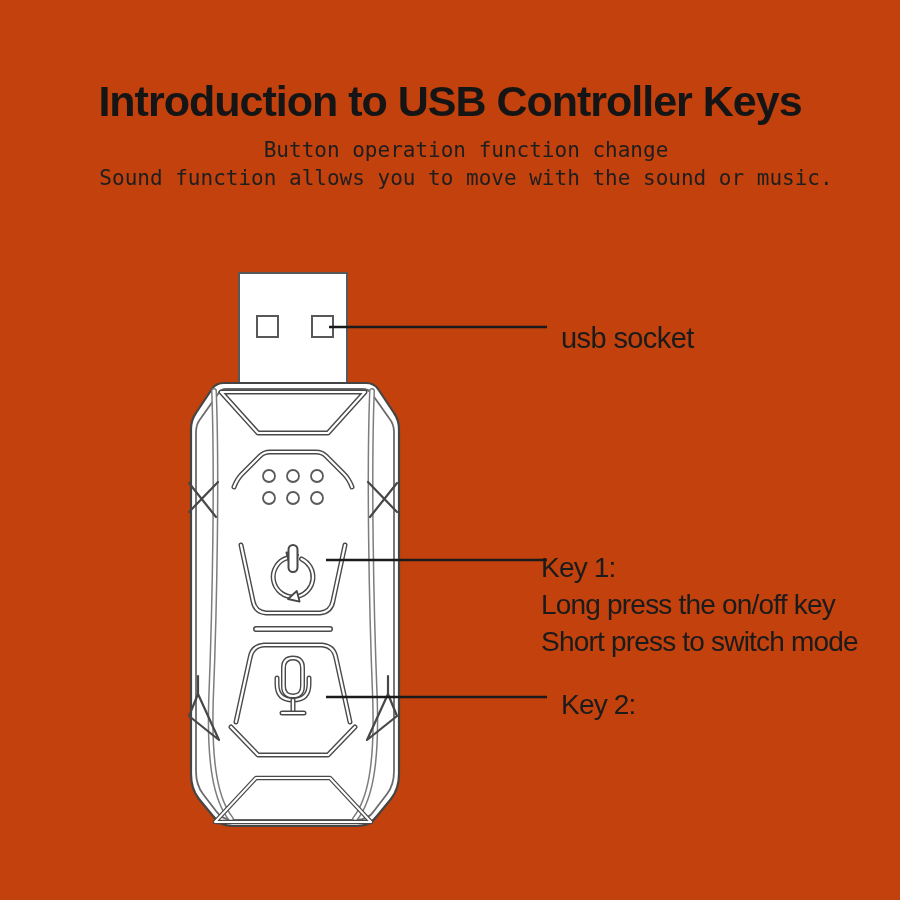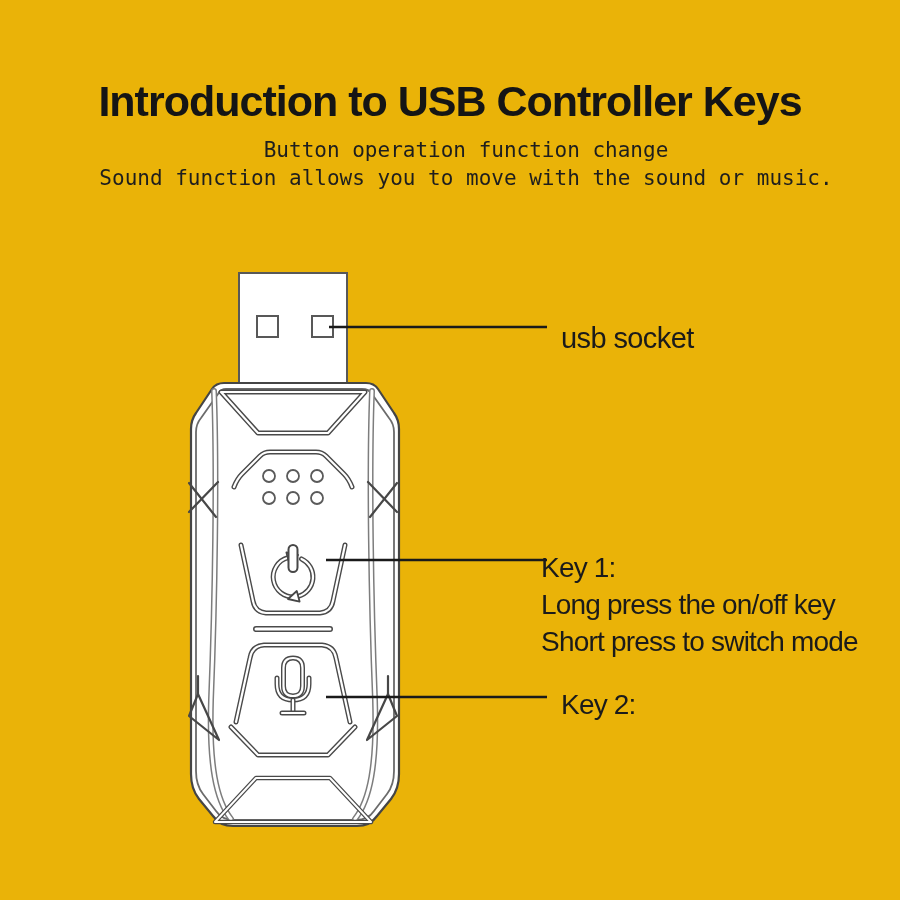--- a/index.html
+++ b/index.html
@@ -1,19 +1,19 @@
 <!DOCTYPE html>
 <html><head>
 <meta charset="utf-8">
 <style>
   html,body{margin:0;padding:0;background:#ffffff;}
   #canvas{
     position:relative;
     width:900px;height:900px;
-    background:#eab308;
+    background:#c2410c;
     overflow:hidden;
     font-family:"Liberation Sans", sans-serif;
   }
   .title{
     position:absolute;top:78px;left:0;width:900px;
     text-align:center;
     font-family:"Liberation Sans", sans-serif;
     font-weight:700;font-size:43px;line-height:46px;
     letter-spacing:-1px;color:#151515;
     white-space:nowrap;

